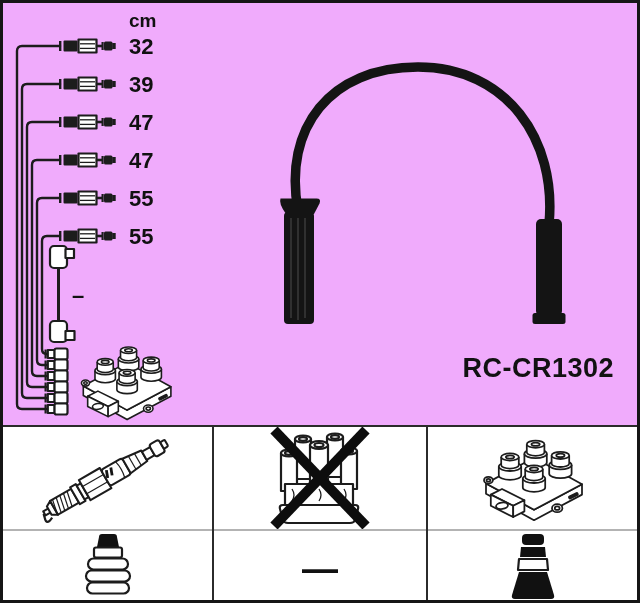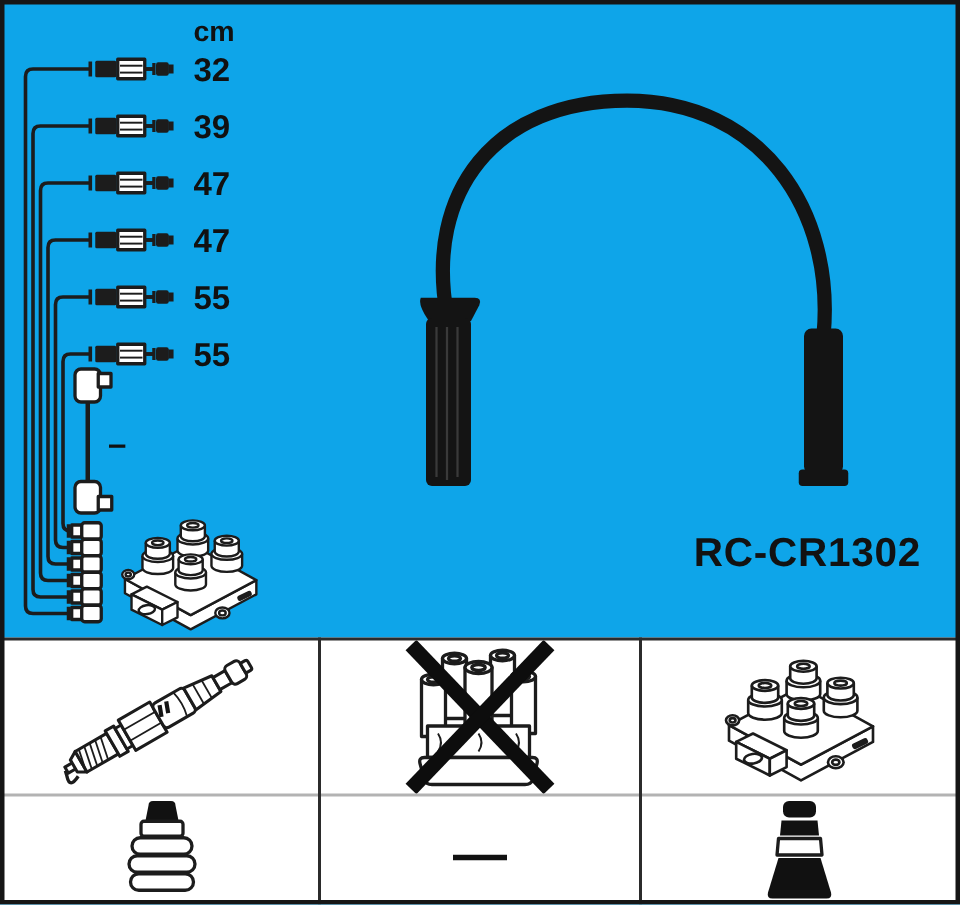--- a/index.html
+++ b/index.html
@@ -1,17 +1,17 @@
 <!DOCTYPE html>
 <html><head>
 <meta charset="utf-8">
 <style>
   html,body{margin:0;padding:0;background:#888;}
   .stage{
-    position:relative;width:640px;height:603px;background:#0ea5e9;
+    position:relative;width:640px;height:603px;background:#f0abfc;
     font-family:"Liberation Sans",sans-serif;overflow:hidden;
   }
   .frame{position:absolute;inset:0;border:3px solid #161616;pointer-events:none;z-index:9;}
   svg{display:block;}
   .diagram{position:absolute;left:0;top:0;}
   
   .s{stroke:#1c1c1c;stroke-width:2.2;fill:#fff;stroke-linejoin:round;}
   .s1{stroke:#1c1c1c;stroke-width:1.3;fill:none;}
   .wire{stroke:#1c1c1c;fill:none;stroke-width:2.4;stroke-linecap:round;}
   .blk{fill:#141414;stroke:none;}

